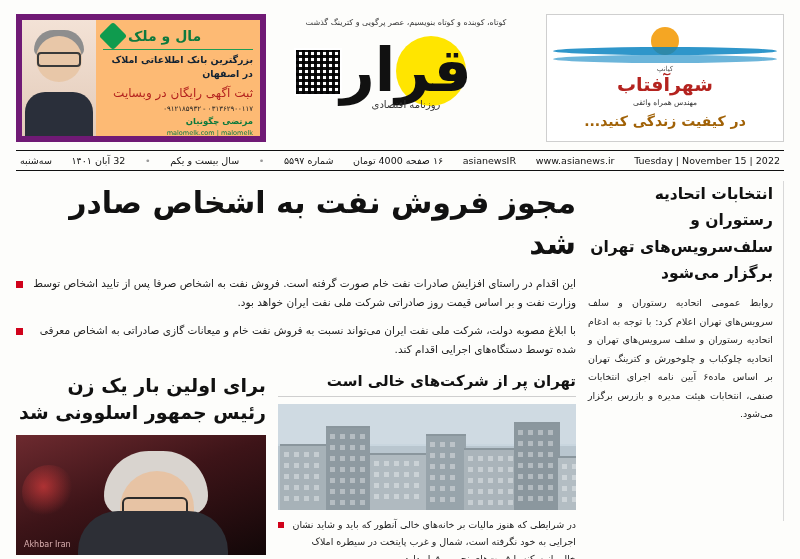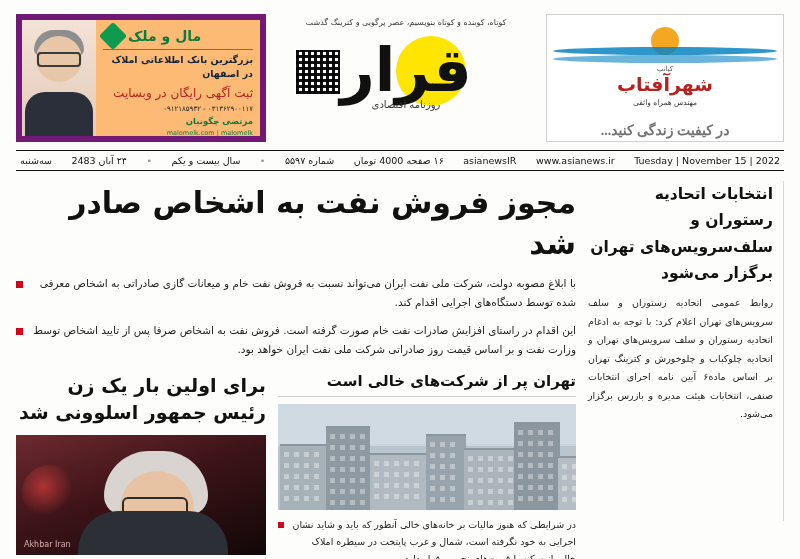--- a/index.html
+++ b/index.html
@@ -245,23 +245,22 @@
     line-height: 1.2;
   }
   .ad-left-sub {
     font-size: 7.5px;
     color: #333;
     margin: 2px 0;
   }
   .ad-left-slogan {
     font-size: 14px;
     font-weight: bold;
-    color: #737373;
-    margin: 15px 0 3px 0;
-    font-family: Liberation Serif, serif;
+    color: #a16207;
+    margin: 6px 0 3px 0;
   }
   .ad-left-site {
     font-size: 9px;
     color: #fff;
     background: #b4231f;
     padding: 2px 0;
     direction: ltr;
   }
 
   
@@ -557,45 +556,45 @@
       </div>
       <div class="ad-left-brandline">کیانپ</div>
       <div class="ad-left-title">شهرآفتاب</div>
       <div class="ad-left-sub">مهندس همراه واثقی</div>
       <div class="ad-left-slogan">در کیفیت زندگی کنید...</div>
     </div>
   </div>
 
   <div class="infobar">
     <div class="cell">سه‌شنبه</div>
-    <div class="cell">۲۴ آبان 2483</div>
+    <div class="cell">32 آبان ۱۴۰۱</div>
     <div class="cell sep">•</div>
     <div class="cell">سال بیست و یکم</div>
     <div class="cell sep">•</div>
     <div class="cell">شماره ۵۵۹۷</div>
     <div class="cell">۱۶ صفحه 4000 تومان</div>
     <div class="cell ltr">asianewsIR</div>
     <div class="cell ltr">www.asianews.ir</div>
     <div class="cell ltr">Tuesday | November 15 | 2022</div>
   </div>
 
   <div class="content">
 
     <div class="col-main">
 
       <div class="lead-title">مجوز فروش نفت به اشخاص صادر شد</div>
 
       <div class="bullets">
         <div class="bullet">
           <span class="bullet-mark"></span>
-          <span>با ابلاغ مصوبه دولت، شرکت ملی نفت ایران می‌تواند نسبت به فروش نفت خام و میعانات گازی صادراتی به اشخاص معرفی شده توسط دستگاه‌های اجرایی اقدام کند.</span>
+          <span>این اقدام در راستای افزایش صادرات نفت خام صورت گرفته است. فروش نفت به اشخاص صرفا پس از تایید اشخاص توسط وزارت نفت و بر اساس قیمت روز صادراتی شرکت ملی نفت ایران خواهد بود.</span>
         </div>
         <div class="bullet">
           <span class="bullet-mark"></span>
-          <span>این اقدام در راستای افزایش صادرات نفت خام صورت گرفته است. فروش نفت به اشخاص صرفا پس از تایید اشخاص توسط وزارت نفت و بر اساس قیمت روز صادراتی شرکت ملی نفت ایران خواهد بود.</span>
+          <span>با ابلاغ مصوبه دولت، شرکت ملی نفت ایران می‌تواند نسبت به فروش نفت خام و میعانات گازی صادراتی به اشخاص معرفی شده توسط دستگاه‌های اجرایی اقدام کند.</span>
         </div>
       </div>
 
       <div class="sub-grid">
 
         <div class="sub-left">
           <div class="sub-title">برای اولین بار یک زن رئیس جمهور اسلوونی شد</div>
           <div class="photo-woman">
             <div class="pw-flower"></div>
             <div class="pw-hair"></div>

